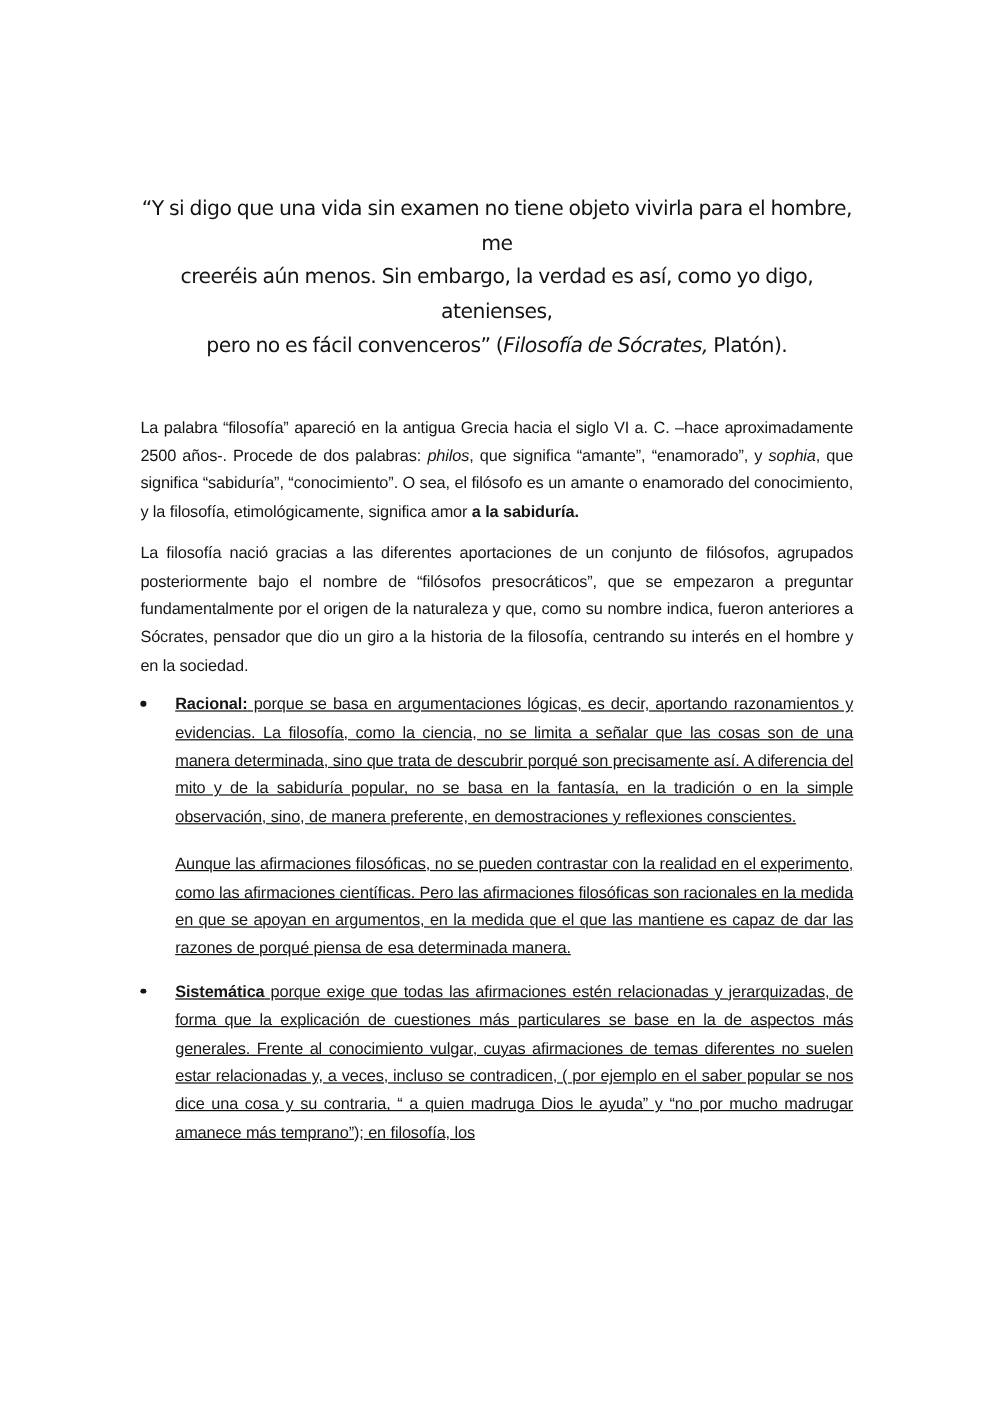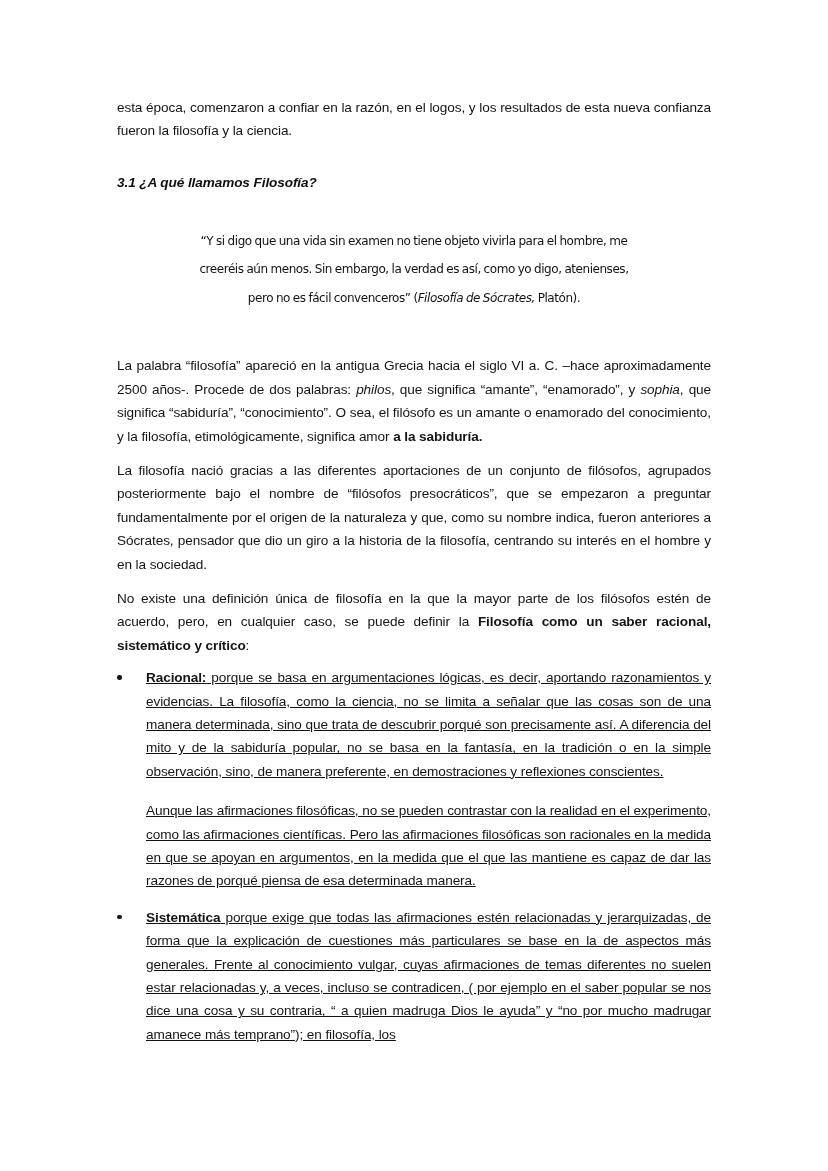--- a/index.html
+++ b/index.html
@@ -54,21 +54,21 @@
     font-weight: bold;
     font-style: italic;
     color: #111111;
     margin: 0;
     letter-spacing: -0.1px;
   }
 
   
   .quote {
     font-family: "DejaVu Sans", sans-serif;
-    font-size: 12px;
+    font-size: 17px;
     line-height: 28.5px;
     text-align: center;
     color: #131313;
     margin: 0;
     letter-spacing: -0.45px;
     word-spacing: -0.5px;
   }
   .quote .it { font-style: italic; }
 
   
@@ -99,41 +99,38 @@
 
   b, .b { font-weight: bold; margin-top: 22px; }
   i, .i { font-style: italic; }
 </style>
 </head>
 <body>
 
 <div class="page">
   <div class="content">
 
-    <p class="para">esta época, comenzaron a confiar en la razón, en el logos, y los resultados de esta nueva confianza fueron la filosofía y la ciencia.</p>
 
     <div class="gap-intro"></div>
 
-    <p class="heading">3.1 ¿A qué llamamos Filosofía?</p>
 
     <div class="gap-after-heading"></div>
 
     <div class="quote">
       <span>“Y si digo que una vida sin examen no tiene objeto vivirla para el hombre, me</span><br>
       <span>creeréis aún menos. Sin embargo, la verdad es así, como yo digo, atenienses,</span><br>
       <span>pero no es fácil convenceros” (</span><span class="it">Filosofía de Sócrates,</span><span> Platón).</span>
     </div>
 
     <div class="gap-after-quote"></div>
 
     <p class="para"><span>La palabra “filosofía” apareció en la antigua Grecia hacia el siglo VI a. C. –hace aproximadamente 2500 años-. Procede de dos palabras: </span><i>philos</i><span>, que significa “amante”, “enamorado”, y </span><i>sophia</i><span>, que significa “sabiduría”, “conocimiento”. O sea, el filósofo es un amante o enamorado del conocimiento, y la filosofía, etimológicamente, significa amor </span><b>a la sabiduría.</b></p>
 
     <p class="para">La filosofía nació gracias a las diferentes aportaciones de un conjunto de filósofos, agrupados posteriormente bajo el nombre de “filósofos presocráticos”, que se empezaron a preguntar fundamentalmente por el origen de la naturaleza y que, como su nombre indica, fueron anteriores a Sócrates, pensador que dio un giro a la historia de la filosofía, centrando su interés en el hombre y en la sociedad.</p>
 
-    <p class="para"><span>No existe una definición única de filosofía en la que la mayor parte de los filósofos estén de acuerdo, pero, en cualquier caso, se puede definir la </span><b>Filosofía como un saber racional, sistemático y crítico</b><span>:</span></p>
 
     <div class="gap-before-list"></div>
 
     <ul class="list">
 
       <li class="list-item">
         <span class="dot"></span>
         <p class="para flush" style="text-align: justify;"><b>Racional</b><b>:</b><span> porque se basa en argumentaciones lógicas, es decir, aportando razonamientos y evidencias. La filosofía, como la ciencia, no se limita a señalar que las cosas son de una manera determinada, sino que trata de descubrir porqué son precisamente así. A diferencia del mito y de la sabiduría popular, no se basa en la fantasía, en la tradición o en la simple observación, sino, de manera preferente, en demostraciones y reflexiones conscientes.</span></p>
         <p class="para flush subpara" style="text-align: justify;">Aunque las afirmaciones filosóficas, no se pueden contrastar con la realidad en el experimento, como las afirmaciones científicas. Pero las afirmaciones filosóficas son racionales en la medida en que se apoyan en argumentos, en la medida que el que las mantiene es capaz de dar las razones de porqué piensa de esa determinada manera.</p>
       </li>

